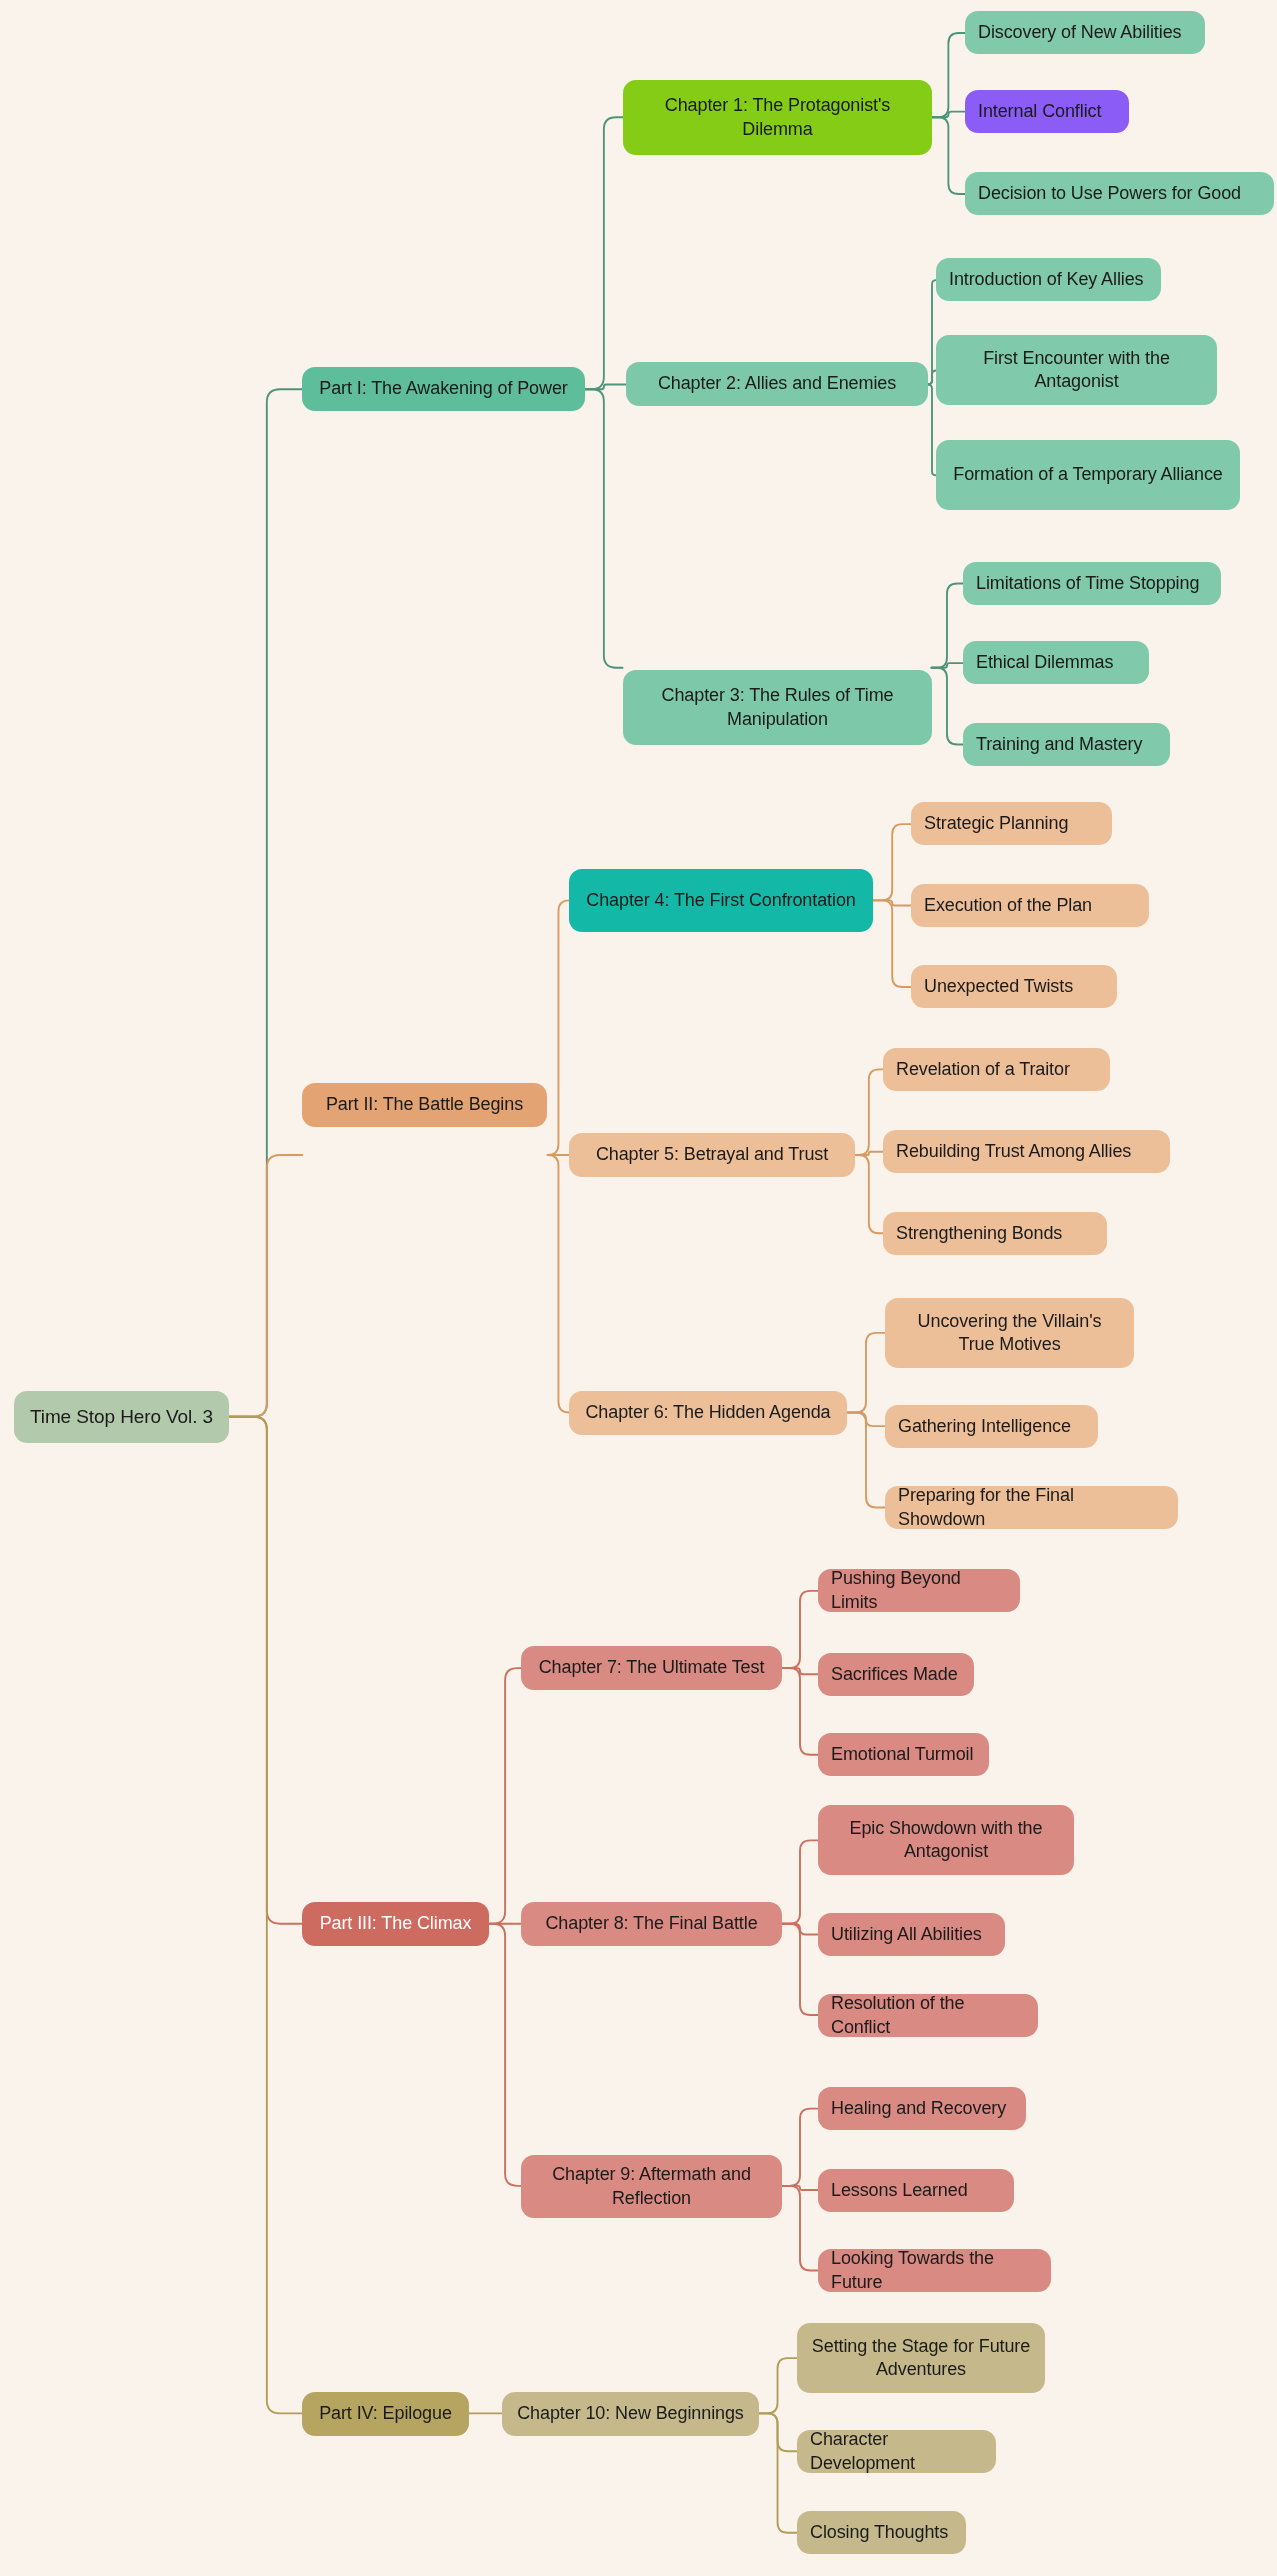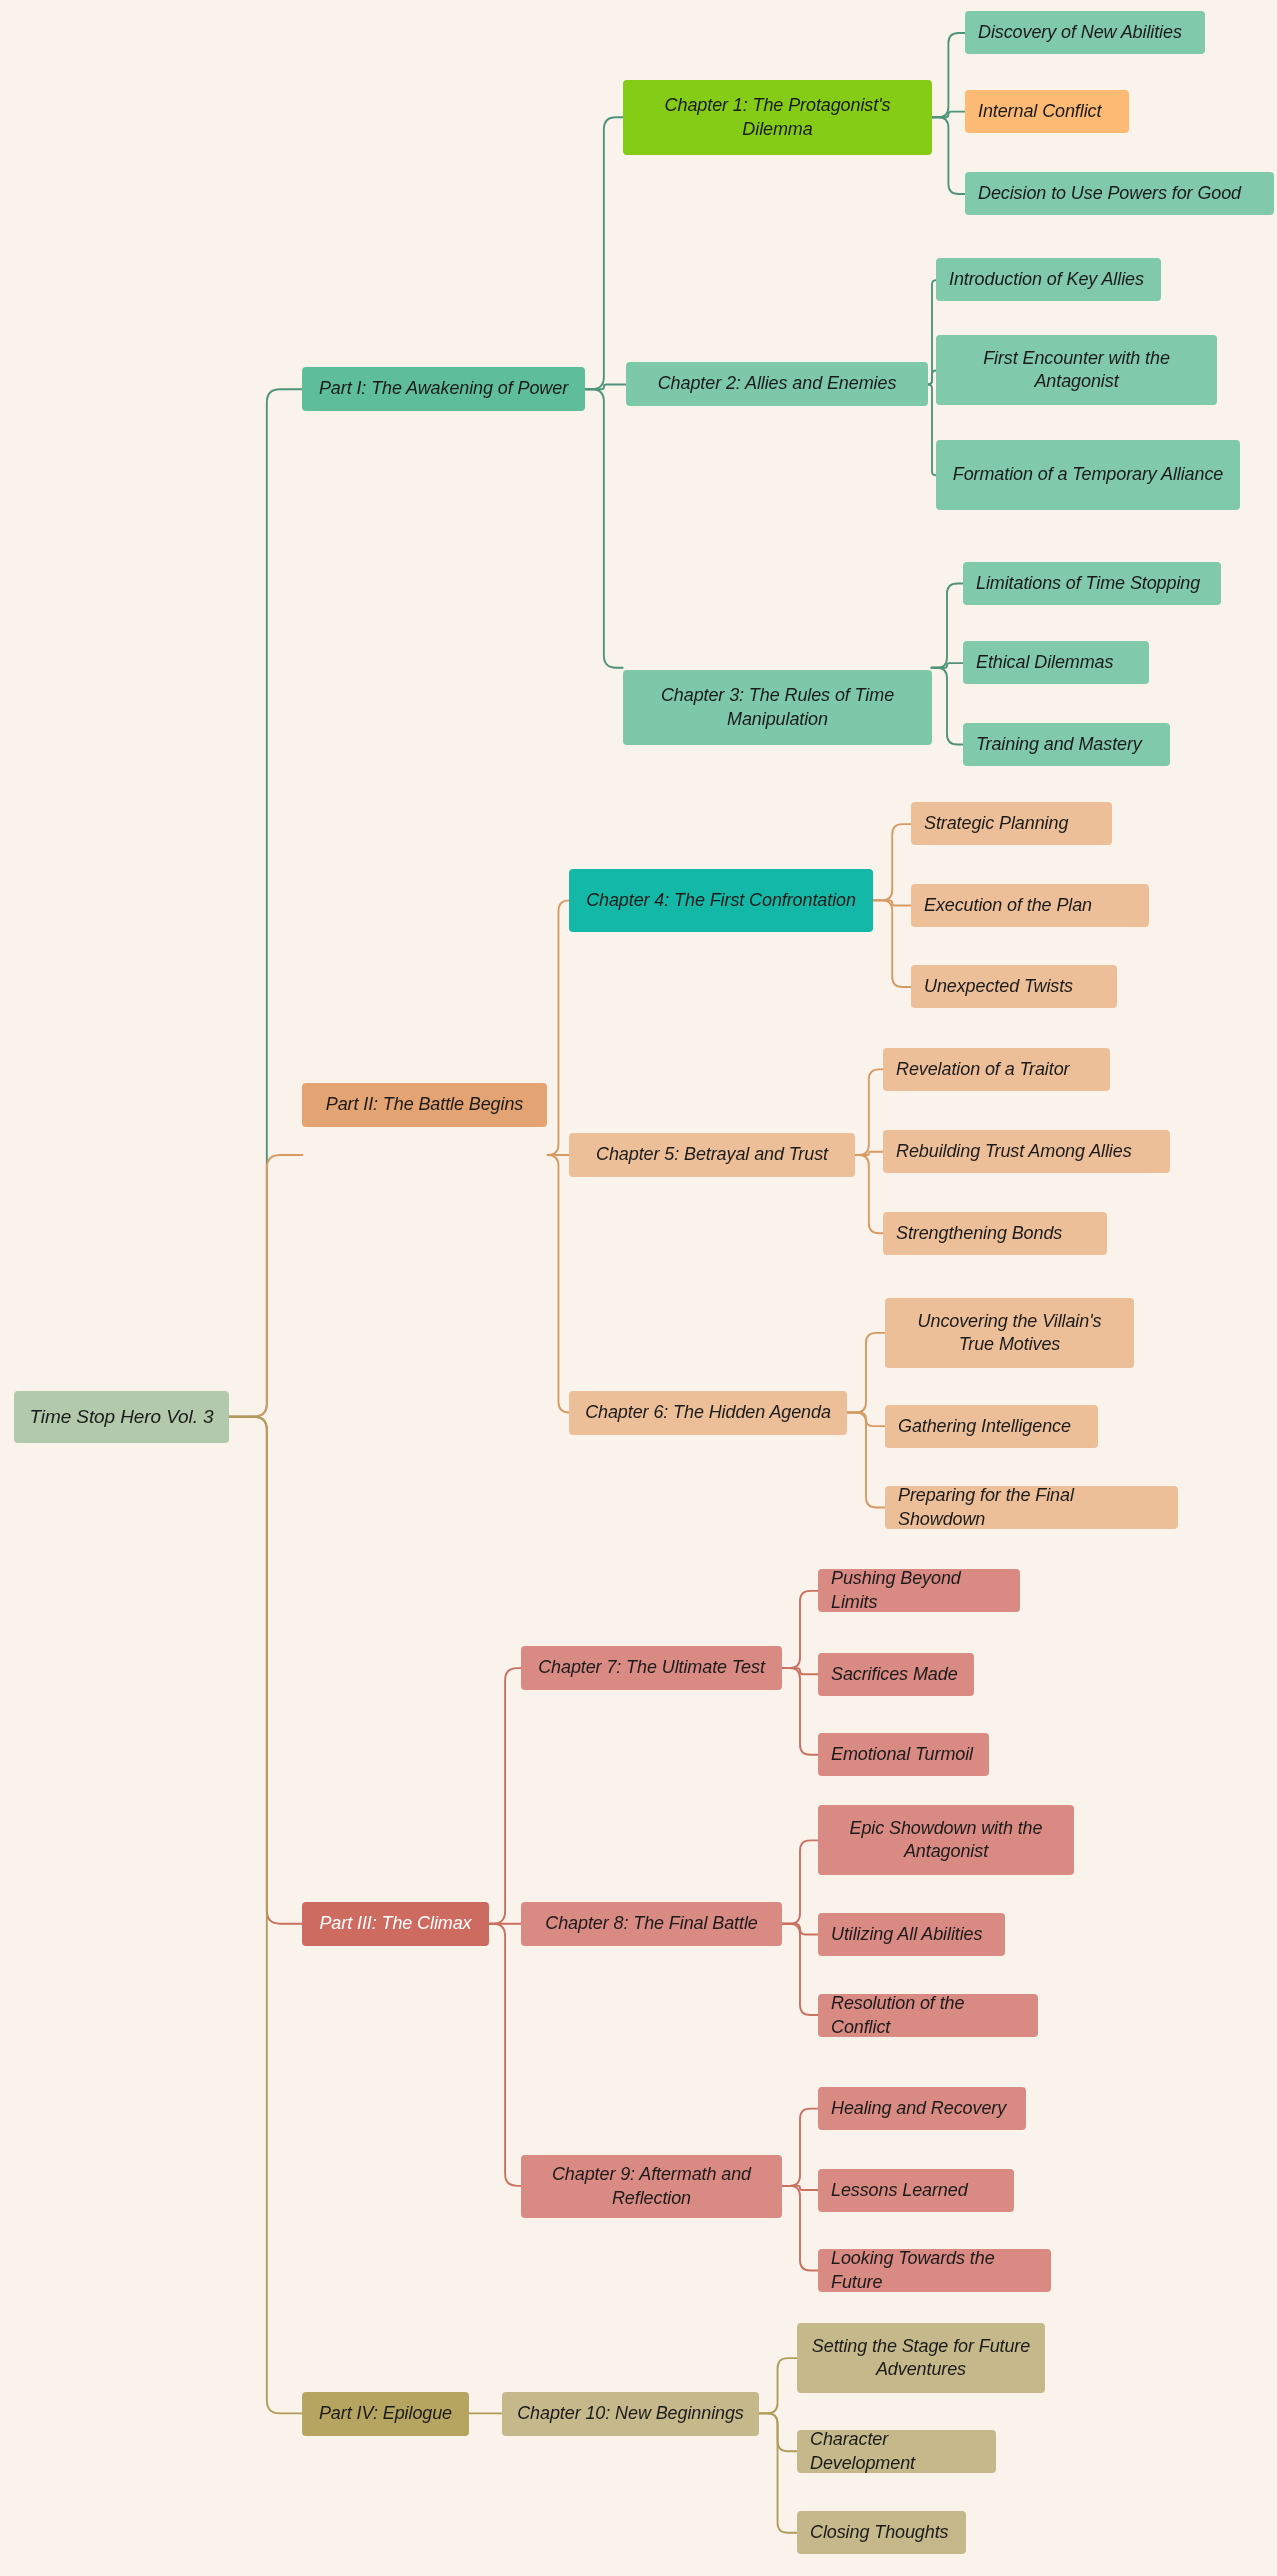--- a/index.html
+++ b/index.html
@@ -7,31 +7,30 @@
     width:1277px;height:2576px;position:relative;
     background:#faf3ec;
     font-family:"Liberation Sans", sans-serif;
     overflow:hidden;
   }
   #canvas{position:absolute;inset:0;width:1277px;height:2576px;}
   svg.links{position:absolute;left:0;top:0;width:1277px;height:2576px;pointer-events:none;}
   .node{
     position:absolute;
     box-sizing:border-box;
-    border-radius:4px;
+    border-radius:13px;
     color:#1b1b1b;
     font-size:18px;
     line-height:23.4px;
     display:flex;
     align-items:center;
     justify-content:center;
     text-align:center;
     padding:3px 13px;
     letter-spacing:-0.1px;
-    font-style:italic;
   }
   .node.lead{justify-content:flex-start;text-align:left;}
   .node.white{color:#ffffff;}
 </style>
 </head>
 <body>
 
 <div id="canvas">
   <svg class="links" id="links" viewBox="0 0 1364 2751" xmlns="http://www.w3.org/2000/svg">
       <path d="M245,1513 L271,1513 Q285,1513 285,1499 L285,429.5 Q285,415.5 299,415.5 L323,415.5" fill="none" stroke="#4e937a" stroke-width="2" stroke-linecap="round" stroke-linejoin="round"></path>
@@ -77,21 +76,21 @@
       <path d="M501,2577.5 L536,2577.5" fill="none" stroke="#b09d57" stroke-width="2" stroke-linecap="round" stroke-linejoin="round"></path>
       <path d="M810,2577.5 L819.5,2577.5 Q830.5,2577.5 830.5,2566.5 L830.5,2529.5 Q830.5,2518.5 841.5,2518.5 L851,2518.5" fill="none" stroke="#b09d57" stroke-width="2" stroke-linecap="round" stroke-linejoin="round"></path>
       <path d="M810,2577.5 L819.5,2577.5 Q830.5,2577.5 830.5,2588.5 L830.5,2607 Q830.5,2618 841.5,2618 L851,2618" fill="none" stroke="#b09d57" stroke-width="2" stroke-linecap="round" stroke-linejoin="round"></path>
       <path d="M810,2577.5 L819.5,2577.5 Q830.5,2577.5 830.5,2588.5 L830.5,2694 Q830.5,2705 841.5,2705 L851,2705" fill="none" stroke="#b09d57" stroke-width="2" stroke-linecap="round" stroke-linejoin="round"></path>
     </svg>
   <div id="nodes">
       <div class="node" style="left: 14px; top: 1391px; width: 215px; height: 52px; background: rgb(178, 201, 171); font-size: 19px;">Time Stop Hero Vol. 3</div>
       <div class="node" style="left: 302px; top: 367px; width: 283px; height: 44px; background: rgb(94, 189, 154);">Part I: The Awakening of Power</div>
       <div class="node" style="left: 623px; top: 80px; width: 309px; height: 75px; background: #84cc16;">Chapter 1: The Protagonist's Dilemma</div>
       <div class="node lead" style="left: 965px; top: 11.2px; width: 240px; height: 43px; background: rgb(128, 201, 171);">Discovery of New Abilities</div>
-      <div class="node lead" style="left: 965px; top: 90px; width: 164px; height: 43px; background: #fdba74;">Internal Conflict</div>
+      <div class="node lead" style="left: 965px; top: 90px; width: 164px; height: 43px; background: #8b5cf6;">Internal Conflict</div>
       <div class="node lead" style="left: 965px; top: 172px; width: 309px; height: 43px; background: rgb(128, 201, 171);">Decision to Use Powers for Good</div>
       <div class="node" style="left: 626px; top: 362px; width: 302px; height: 44px; background: rgb(126, 200, 170);">Chapter 2: Allies and Enemies</div>
       <div class="node lead" style="left: 936px; top: 258px; width: 225px; height: 43px; background: rgb(128, 201, 171);">Introduction of Key Allies</div>
       <div class="node" style="left: 936px; top: 335px; width: 281px; height: 70px; background: rgb(128, 201, 171);">First Encounter with the Antagonist</div>
       <div class="node" style="left: 936px; top: 440px; width: 304px; height: 70px; background: rgb(128, 201, 171);">Formation of a Temporary Alliance</div>
       <div class="node" style="left: 623px; top: 630px; width: 309px; height: 75px; background: rgb(126, 200, 170); margin-top: 40px;">Chapter 3: The Rules of Time Manipulation</div>
       <div class="node lead" style="left: 963px; top: 562px; width: 258px; height: 43px; background: rgb(128, 201, 171);">Limitations of Time Stopping</div>
       <div class="node lead" style="left: 963px; top: 641px; width: 186px; height: 43px; background: rgb(128, 201, 171);">Ethical Dilemmas</div>
       <div class="node lead" style="left: 963px; top: 723px; width: 207px; height: 43px; background: rgb(128, 201, 171);">Training and Mastery</div>
       <div class="node" style="left: 302px; top: 1083px; width: 245px; height: 44px; background: rgb(227, 163, 115);">Part II: The Battle Begins</div>

